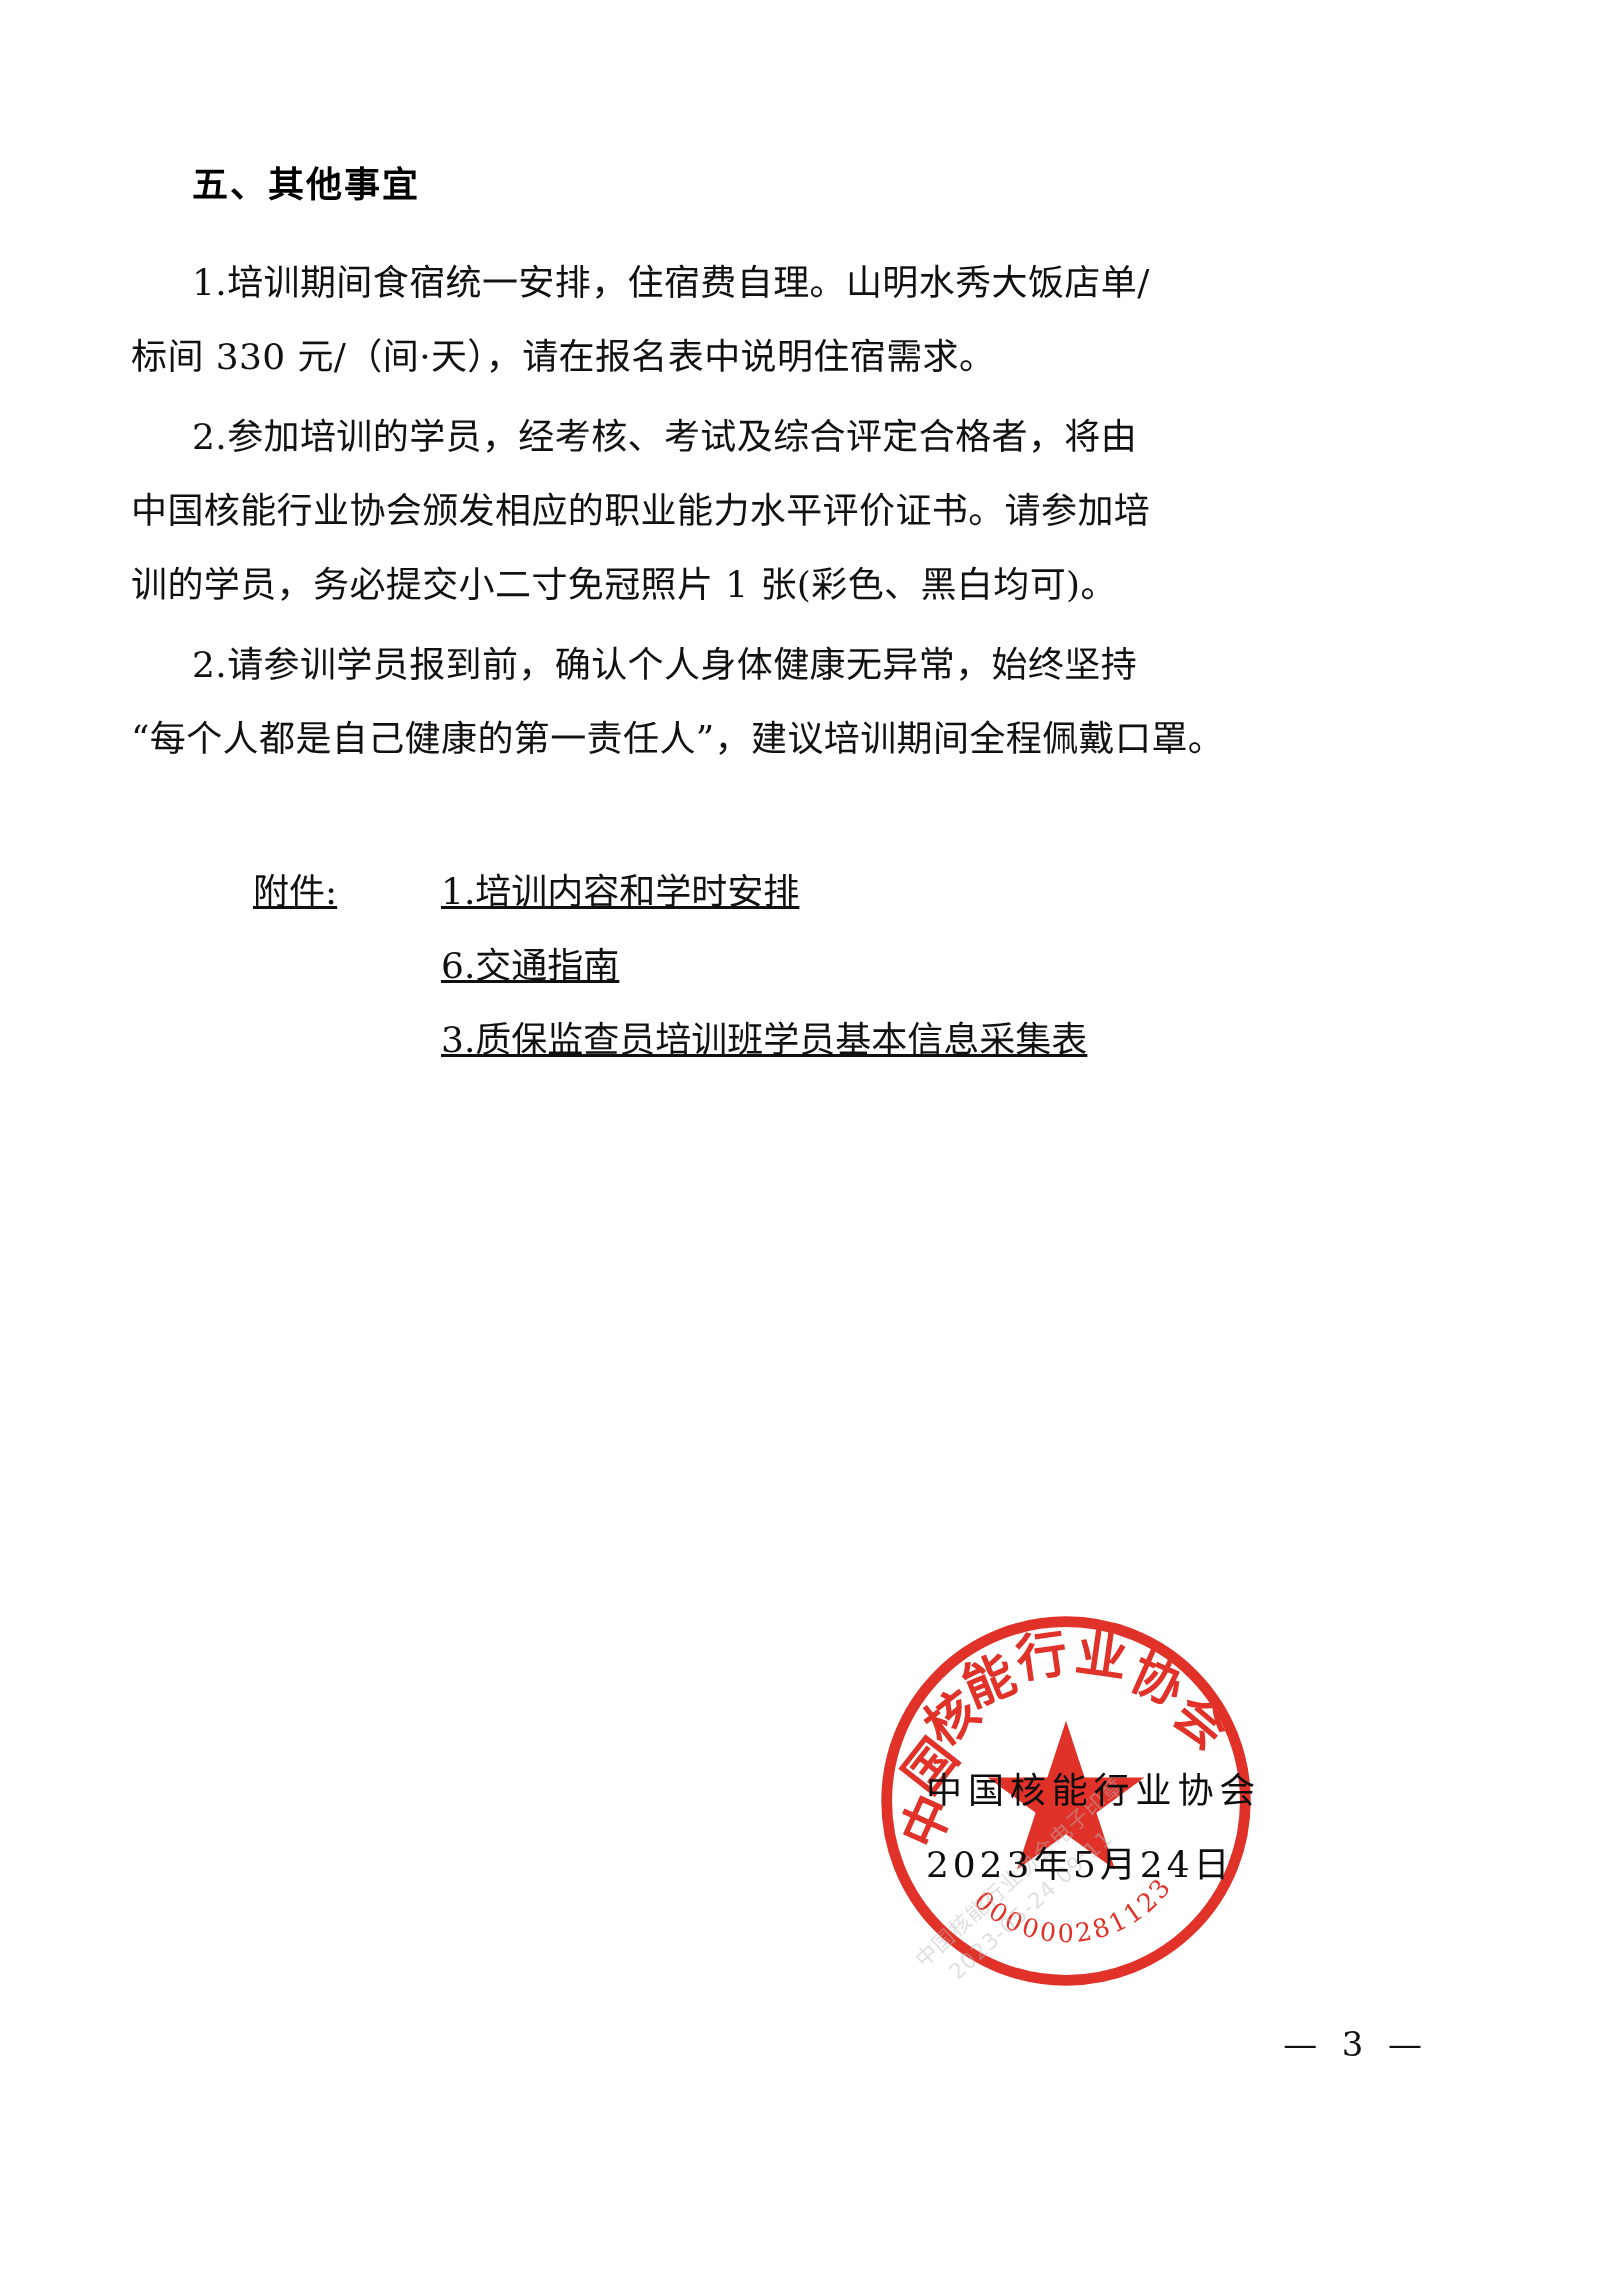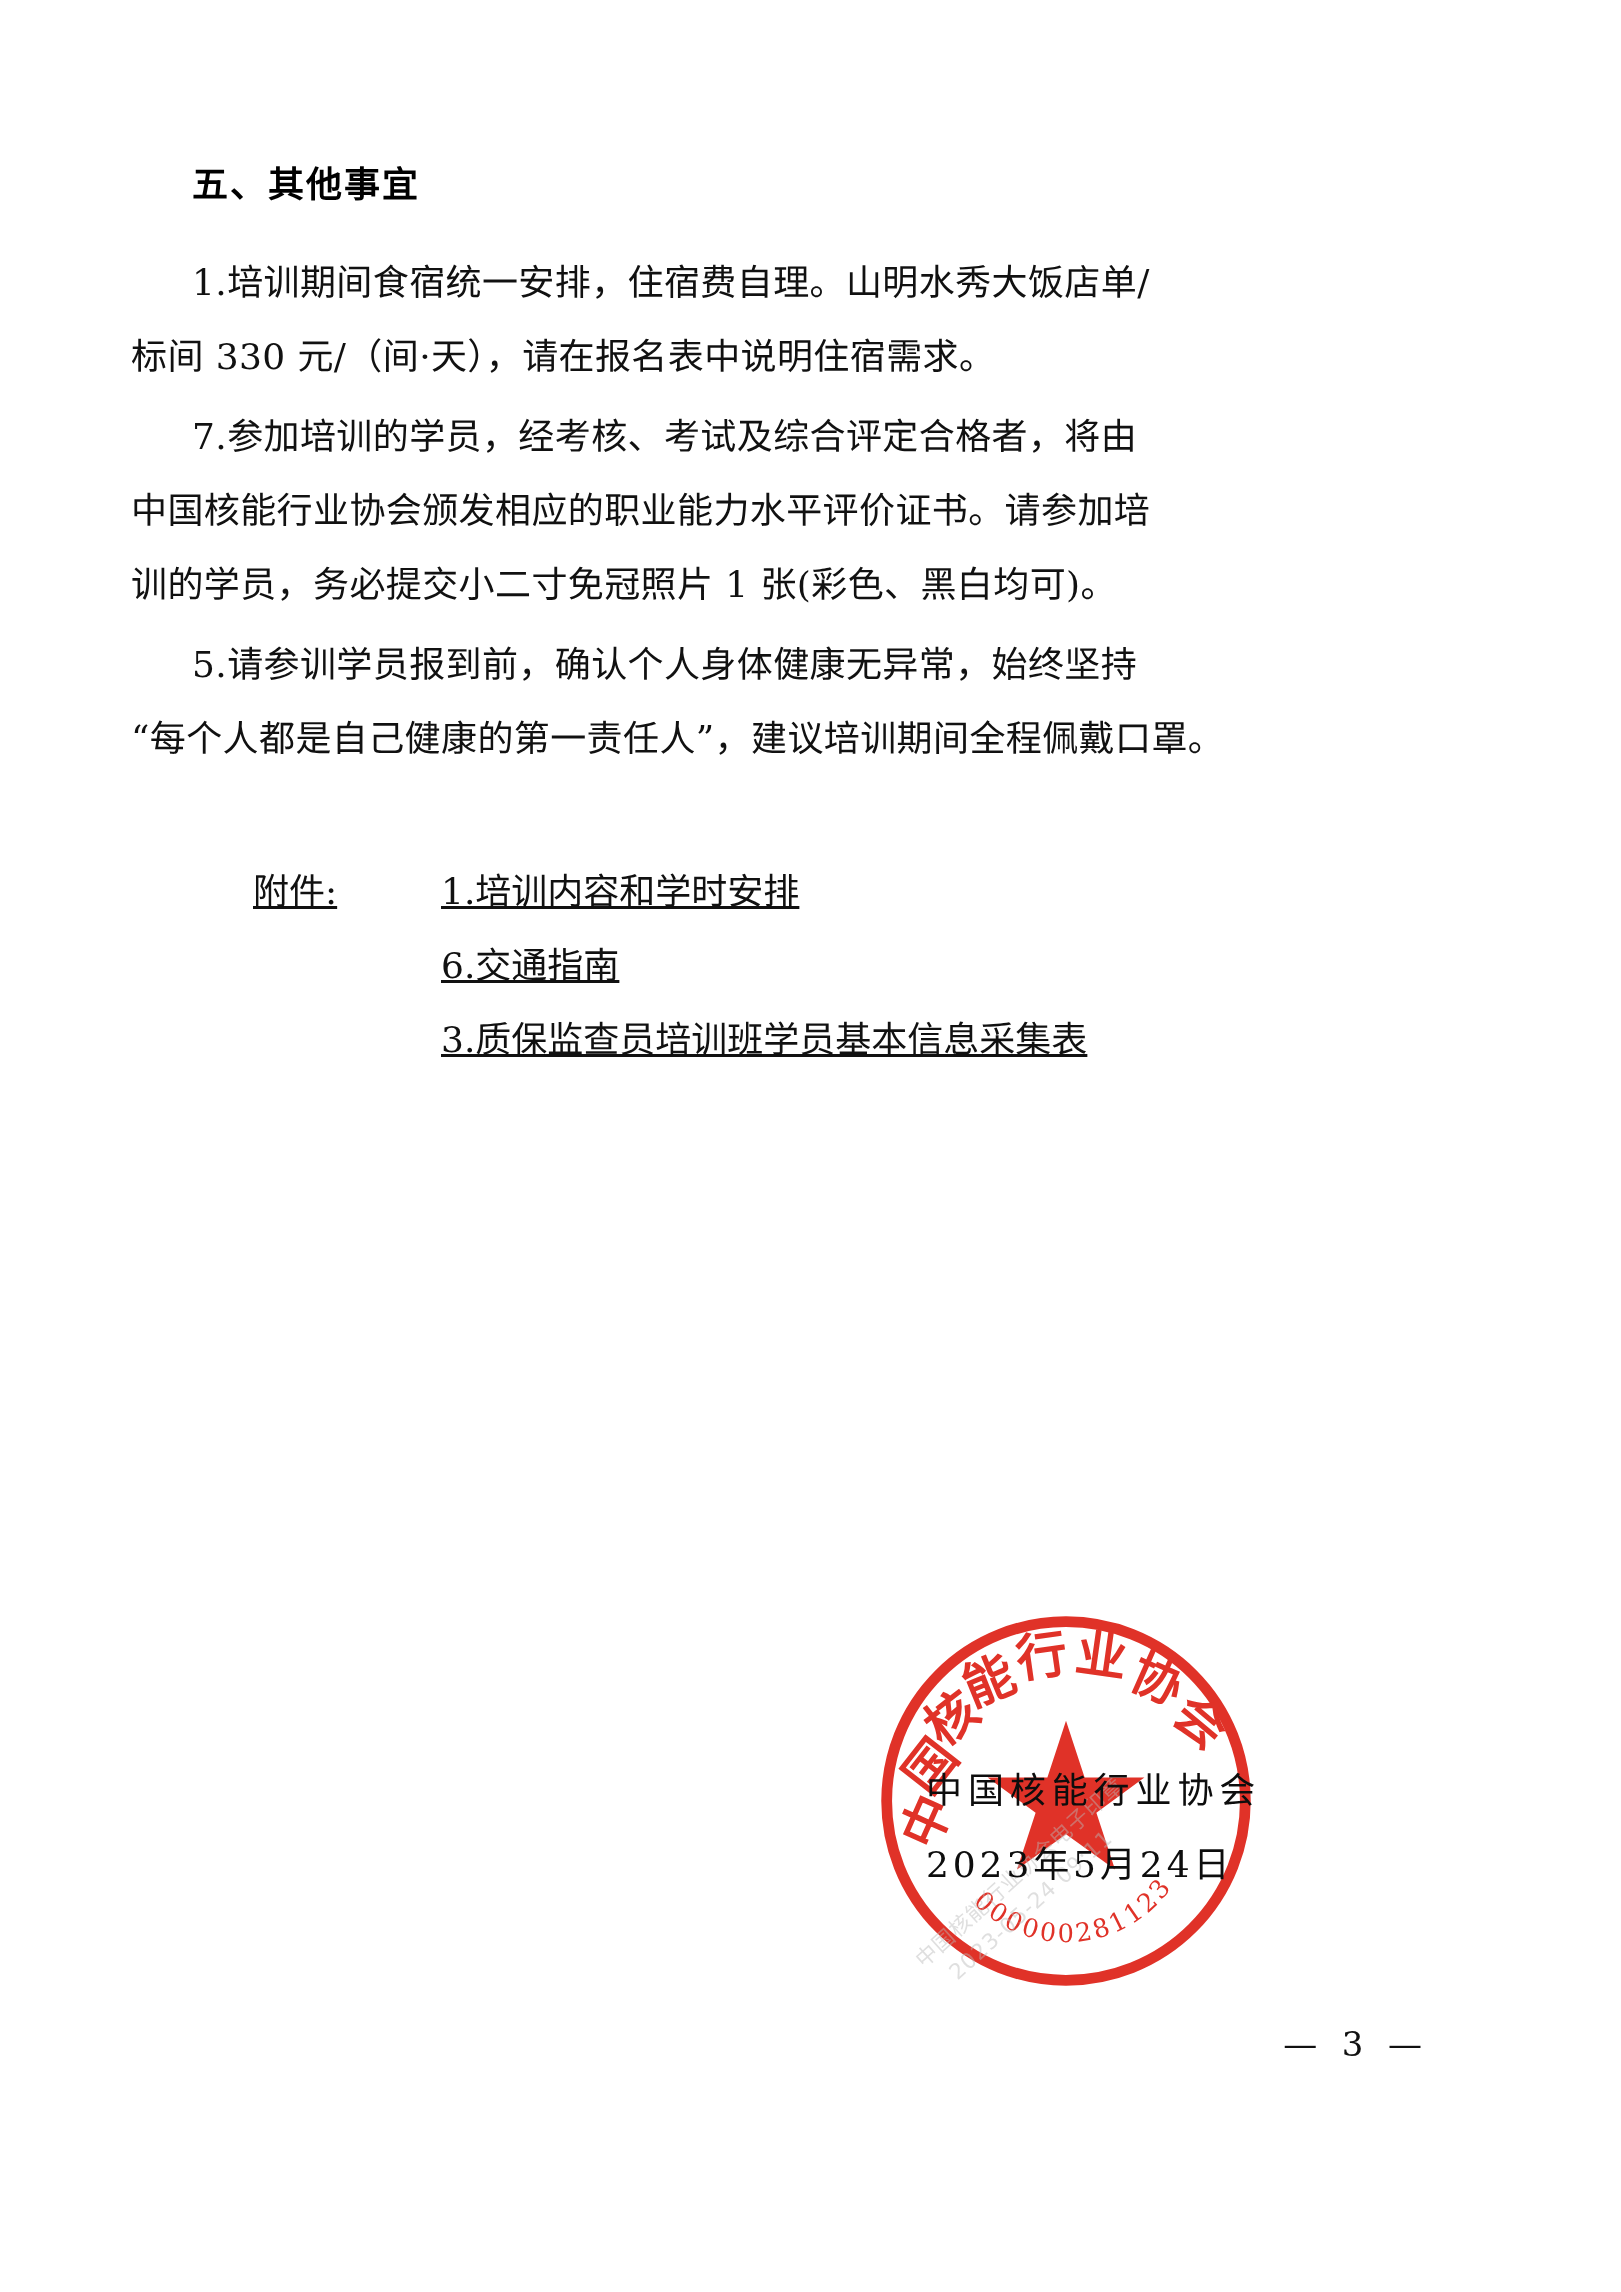--- a/index.html
+++ b/index.html
@@ -174,27 +174,27 @@
   <div class="body-col">
 
     <h2 class="section-heading">五、其他事宜</h2>
 
     <div class="para">
       <span class="line indent">1.培训期间食宿统一安排，住宿费自理。山明水秀大饭店单/</span>
       <span class="line">标间 330 元/（间·天），请在报名表中说明住宿需求。</span>
     </div>
 
     <div class="para">
-      <span class="line indent">7.参加培训的学员，经考核、考试及综合评定合格者，将由</span>
+      <span class="line indent">2.参加培训的学员，经考核、考试及综合评定合格者，将由</span>
       <span class="line">中国核能行业协会颁发相应的职业能力水平评价证书。请参加培</span>
       <span class="line">训的学员，务必提交小二寸免冠照片 1 张(彩色、黑白均可)。</span>
     </div>
 
     <div class="para">
-      <span class="line indent">5.请参训学员报到前，确认个人身体健康无异常，始终坚持</span>
+      <span class="line indent">2.请参训学员报到前，确认个人身体健康无异常，始终坚持</span>
       <span class="line">“每个人都是自己健康的第一责任人”，建议培训期间全程佩戴口罩。</span>
     </div>
 
 
     <div class="spacer-lg"></div>
 
     <div class="attach-block">
       <div class="attach-row">
         <div class="attach-label">附件:</div>
         <div class="attach-items">

